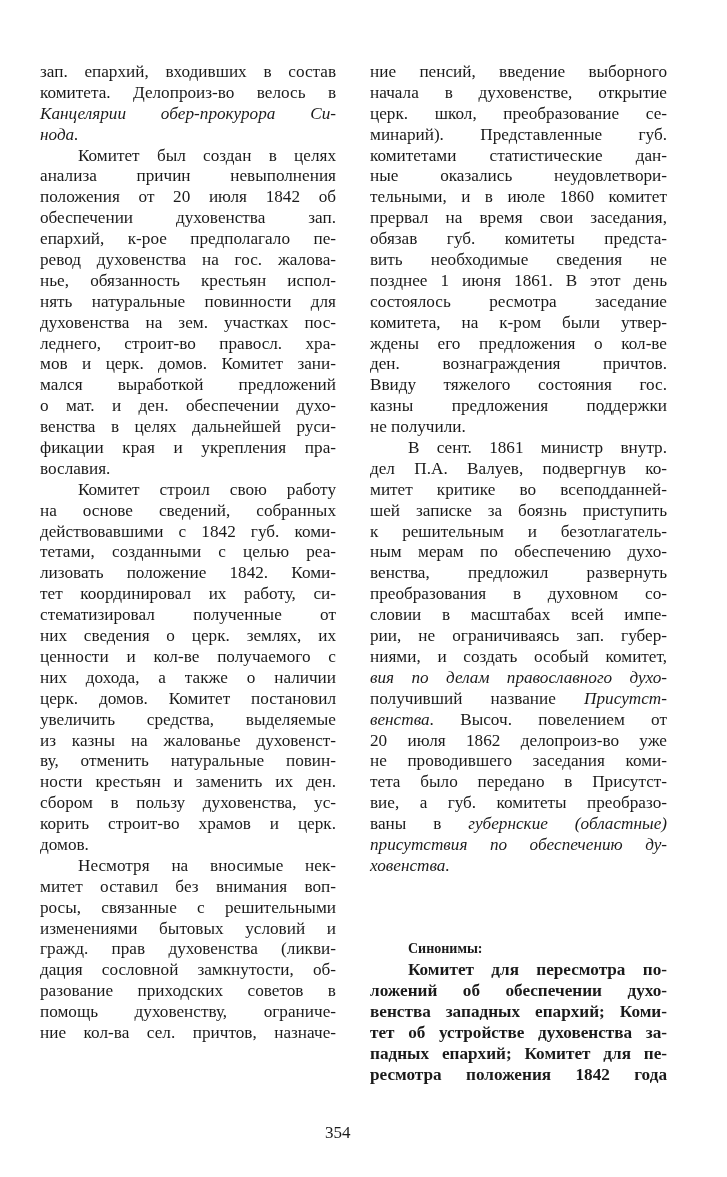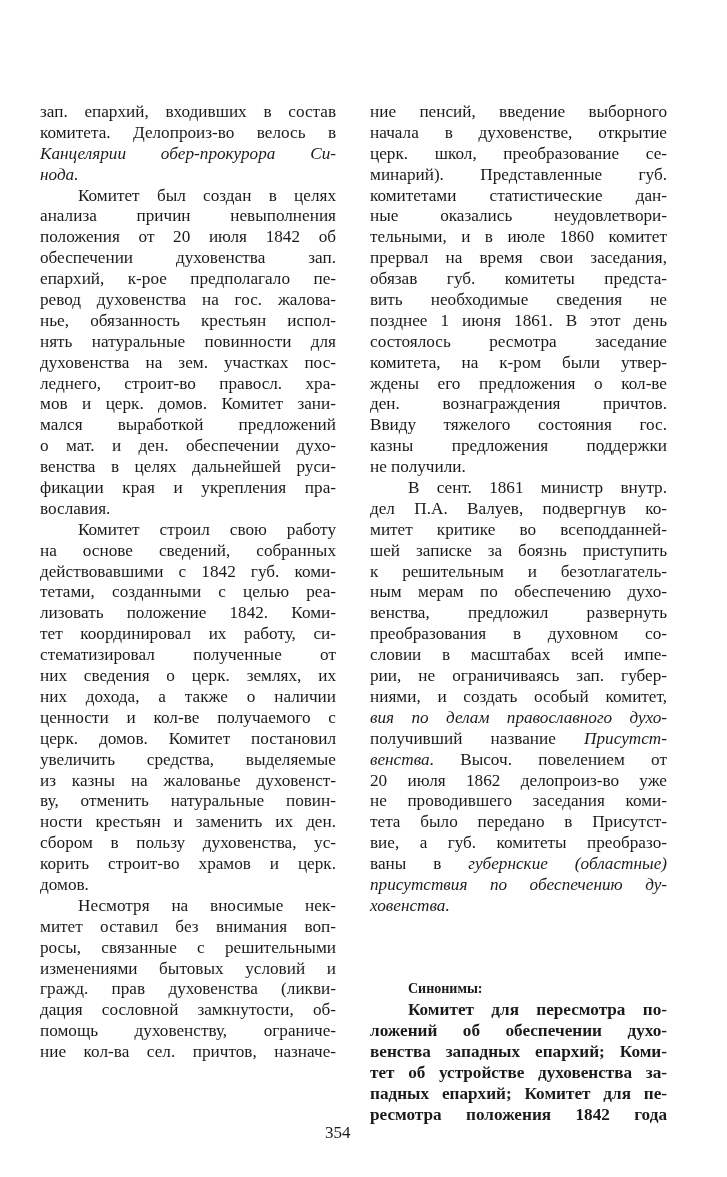--- a/index.html
+++ b/index.html
@@ -1,18 +1,18 @@
 <!DOCTYPE html>
 <html><head>
 <meta charset="utf-8">
 <style>
   html, body { margin: 0; padding: 0; background: #ffffff; }
   body { width: 727px; height: 1177px; position: relative; overflow: hidden;
          font-family: "Liberation Serif", "DejaVu Serif", serif; color: #1a1a1a; }
-  .col { position: absolute; top: 62px; font-size: 17.2px; line-height: 20.9px; margin-top: 40px; }
+  .col { position: absolute; top: 62px; font-size: 17.2px; line-height: 20.9px; }
   .col.left { left: 40px; width: 296px; }
   .col.right { left: 370px; width: 297px; }
   .ln { display: block; white-space: nowrap; text-align: justify; text-align-last: justify; height: 20.9px; }
   .ln.last { text-align-last: left; }
   .ln.indent { padding-left: 38px; }
   .it { font-style: italic; }
   .b { font-weight: bold; }
   .gap { display: block; height: 20.9px; }
   .syn-label { display: block; padding-left: 38px; height: 20.9px; font-size: 14px; font-weight: bold; }
   .page-number { position: absolute; left: 325px; top: 1123px; font-size: 17px; }
@@ -42,36 +42,37 @@
     <span class="ln">фикации края и укрепления пра-</span>
     <span class="ln last">вославия.</span>
     <span class="ln indent">Комитет строил свою работу</span>
     <span class="ln">на основе сведений, собранных</span>
     <span class="ln">действовавшими с 1842 губ. коми-</span>
     <span class="ln">тетами, созданными с целью реа-</span>
     <span class="ln">лизовать положение 1842. Коми-</span>
     <span class="ln">тет координировал их работу, си-</span>
     <span class="ln">стематизировал полученные от</span>
     <span class="ln">них сведения о церк. землях, их</span>
+    <span class="ln">ценности и кол-ве получаемого с</span>
     <span class="ln">них дохода, а также о наличии</span>
-    <span class="ln">ценности и кол-ве получаемого с</span>
     <span class="ln">церк. домов. Комитет постановил</span>
     <span class="ln">увеличить средства, выделяемые</span>
     <span class="ln">из казны на жалованье духовенст-</span>
     <span class="ln">ву, отменить натуральные повин-</span>
     <span class="ln">ности крестьян и заменить их ден.</span>
     <span class="ln">сбором в пользу духовенства, ус-</span>
     <span class="ln">корить строит-во храмов и церк.</span>
     <span class="ln last">домов.</span>
     <span class="ln indent">Несмотря на вносимые нек-</span>
     <span class="ln">митет оставил без внимания воп-</span>
     <span class="ln">росы, связанные с решительными</span>
     <span class="ln">изменениями бытовых условий и</span>
     <span class="ln">гражд. прав духовенства (ликви-</span>
     <span class="ln">дация сословной замкнутости, об-</span>
+    <span class="ln">разование приходских советов в</span>
     <span class="ln">помощь духовенству, ограниче-</span>
     <span class="ln">ние кол-ва сел. причтов, назначе-</span>
   </div>
 
 <div class="col right">
   <div id="right-col">
       <span class="ln">ние пенсий, введение выборного</span>
       <span class="ln">начала в духовенстве, открытие</span>
       <span class="ln">церк. школ, преобразование се-</span>
       <span class="ln">минарий). Представленные губ.</span>

